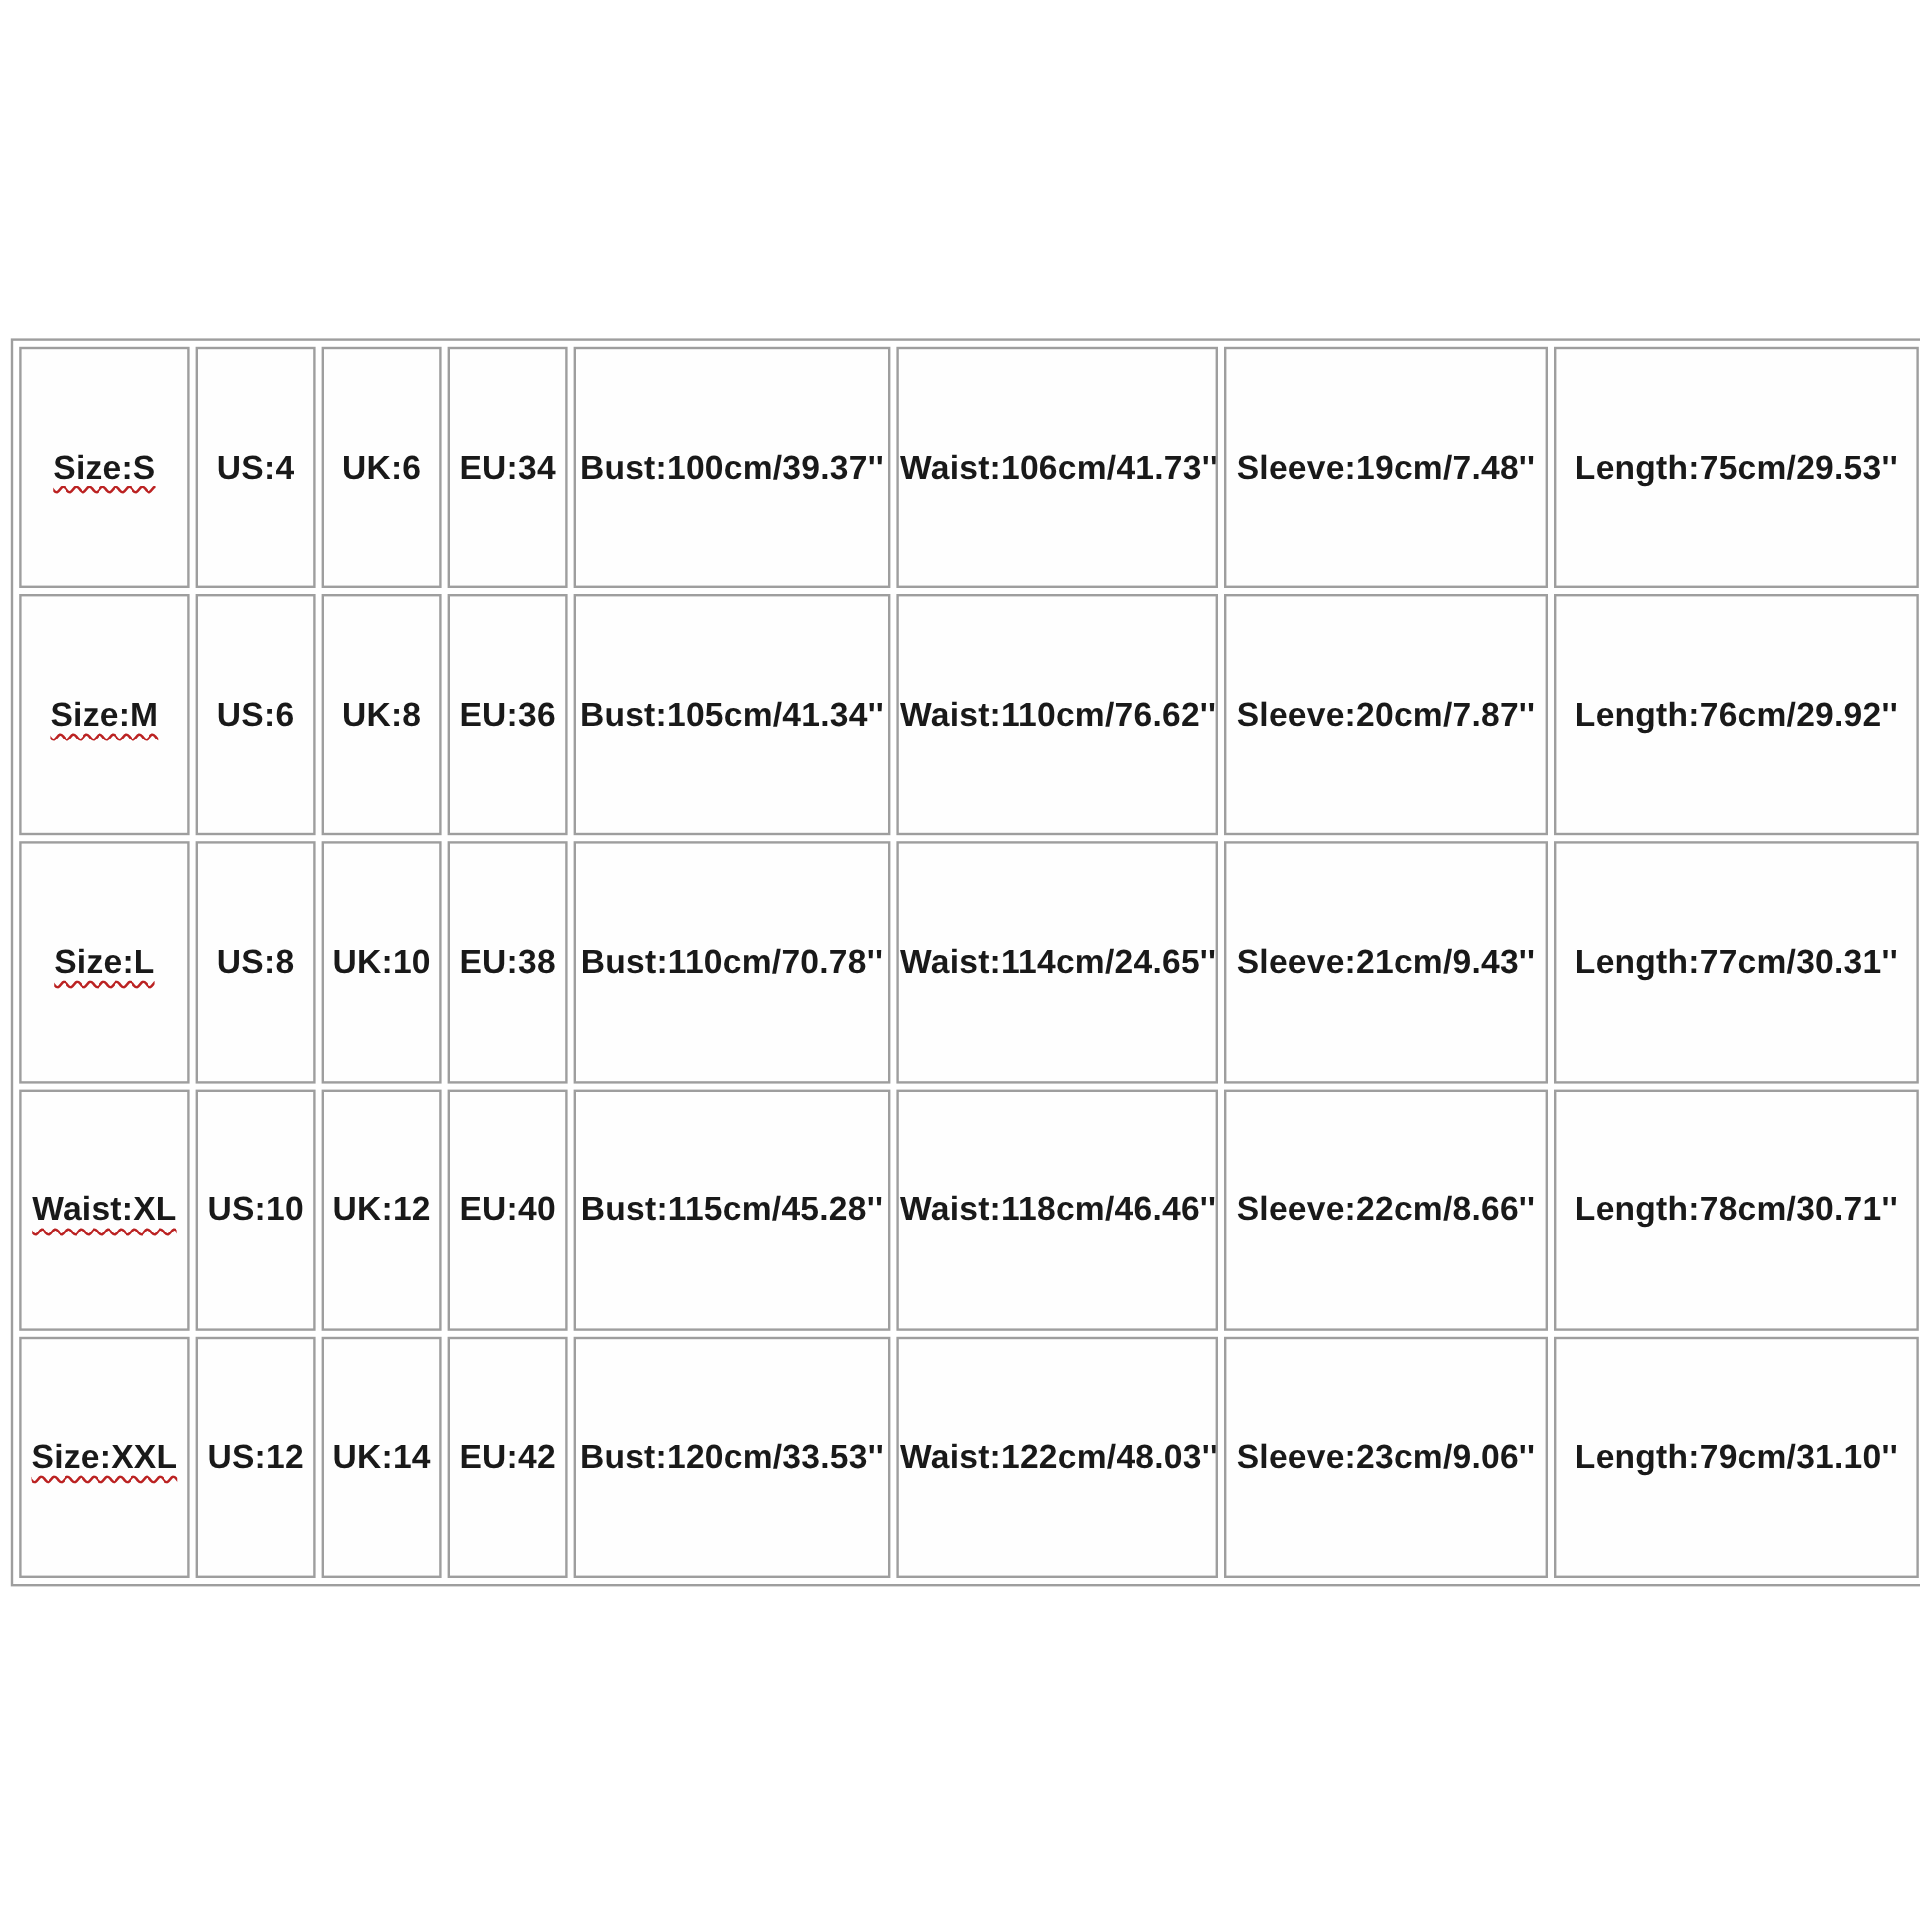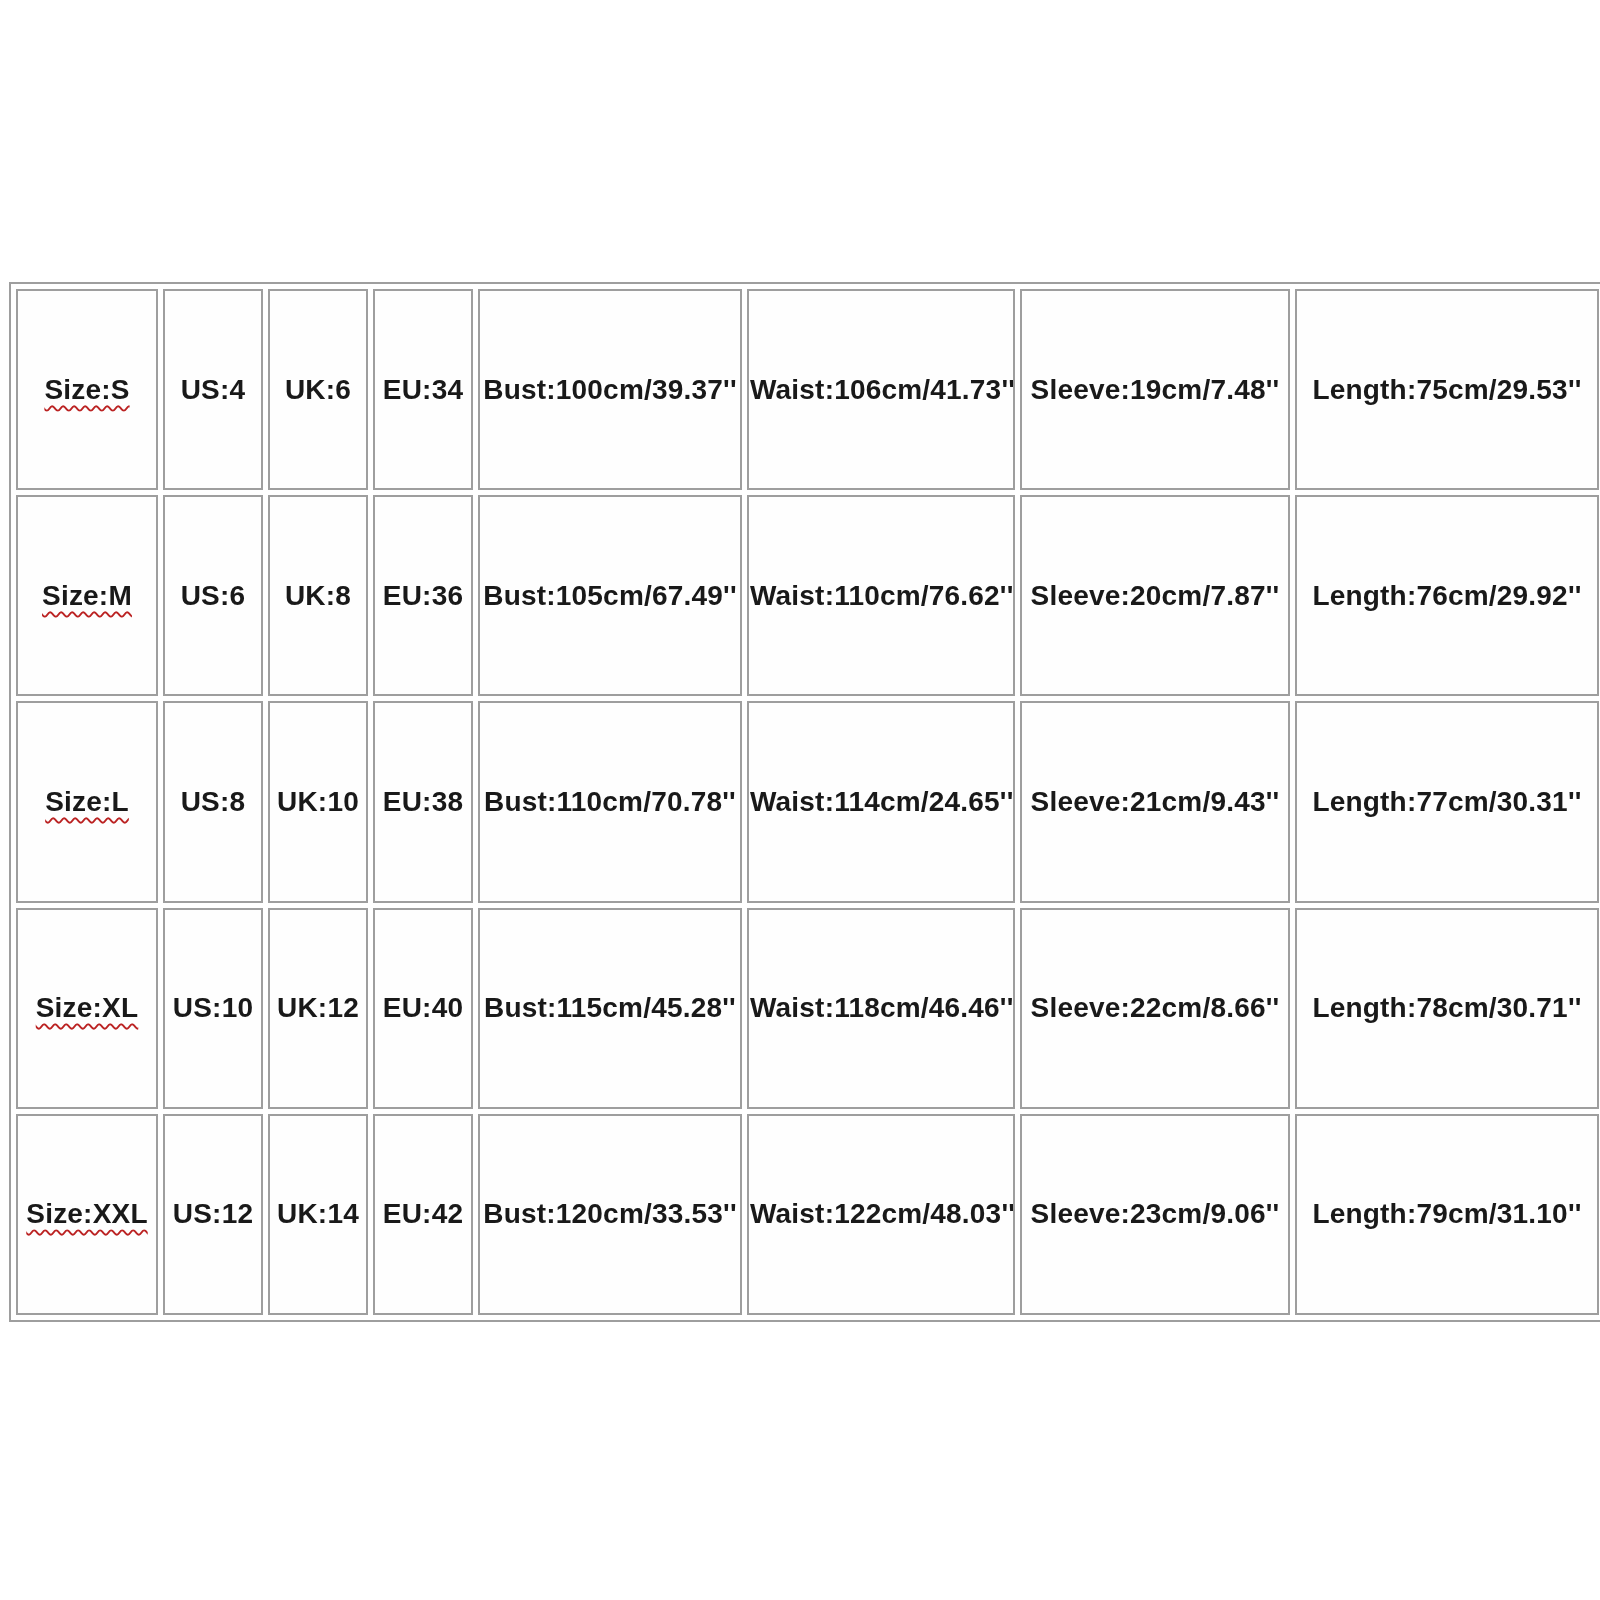--- a/index.html
+++ b/index.html
@@ -74,37 +74,37 @@
           <td class="cell"><span>Bust:100cm/39.37''</span></td>
           <td class="cell"><span>Waist:106cm/41.73''</span></td>
           <td class="cell"><span>Sleeve:19cm/7.48''</span></td>
           <td class="cell"><span>Length:75cm/29.53''</span></td>
         </tr>
         <tr>
           <td class="cell"><span class="misspelled">Size:M</span></td>
           <td class="cell"><span>US:6</span></td>
           <td class="cell"><span>UK:8</span></td>
           <td class="cell"><span>EU:36</span></td>
-          <td class="cell"><span>Bust:105cm/67.49''</span></td>
+          <td class="cell"><span>Bust:105cm/41.34''</span></td>
           <td class="cell"><span>Waist:110cm/76.62''</span></td>
           <td class="cell"><span>Sleeve:20cm/7.87''</span></td>
           <td class="cell"><span>Length:76cm/29.92''</span></td>
         </tr>
         <tr>
           <td class="cell"><span class="misspelled">Size:L</span></td>
           <td class="cell"><span>US:8</span></td>
           <td class="cell"><span>UK:10</span></td>
           <td class="cell"><span>EU:38</span></td>
           <td class="cell"><span>Bust:110cm/70.78''</span></td>
           <td class="cell"><span>Waist:114cm/24.65''</span></td>
           <td class="cell"><span>Sleeve:21cm/9.43''</span></td>
           <td class="cell"><span>Length:77cm/30.31''</span></td>
         </tr>
         <tr>
-          <td class="cell"><span class="misspelled">Size:XL</span></td>
+          <td class="cell"><span class="misspelled">Waist:XL</span></td>
           <td class="cell"><span>US:10</span></td>
           <td class="cell"><span>UK:12</span></td>
           <td class="cell"><span>EU:40</span></td>
           <td class="cell"><span>Bust:115cm/45.28''</span></td>
           <td class="cell"><span>Waist:118cm/46.46''</span></td>
           <td class="cell"><span>Sleeve:22cm/8.66''</span></td>
           <td class="cell"><span>Length:78cm/30.71''</span></td>
         </tr>
         <tr>
           <td class="cell"><span class="misspelled">Size:XXL</span></td>

